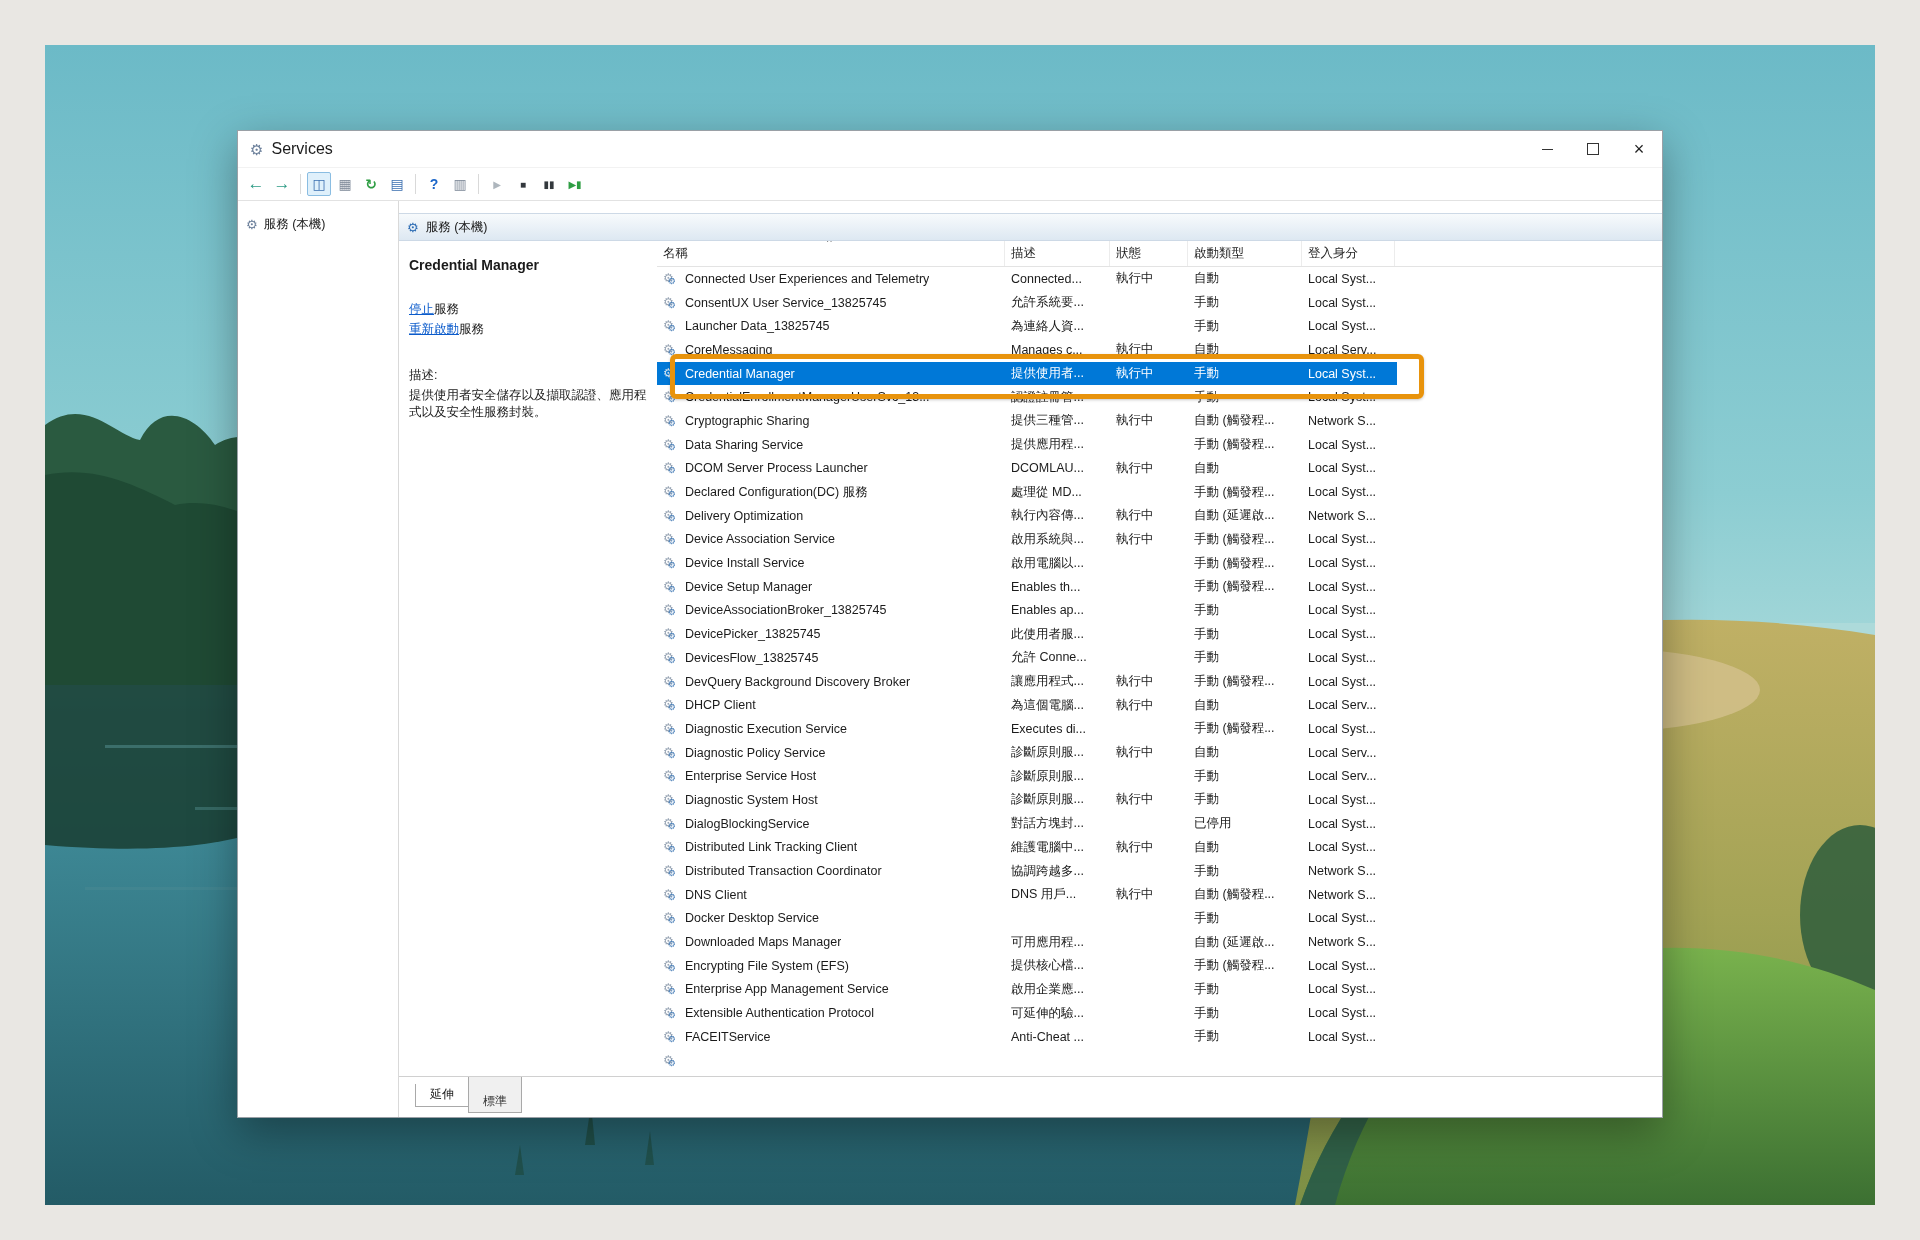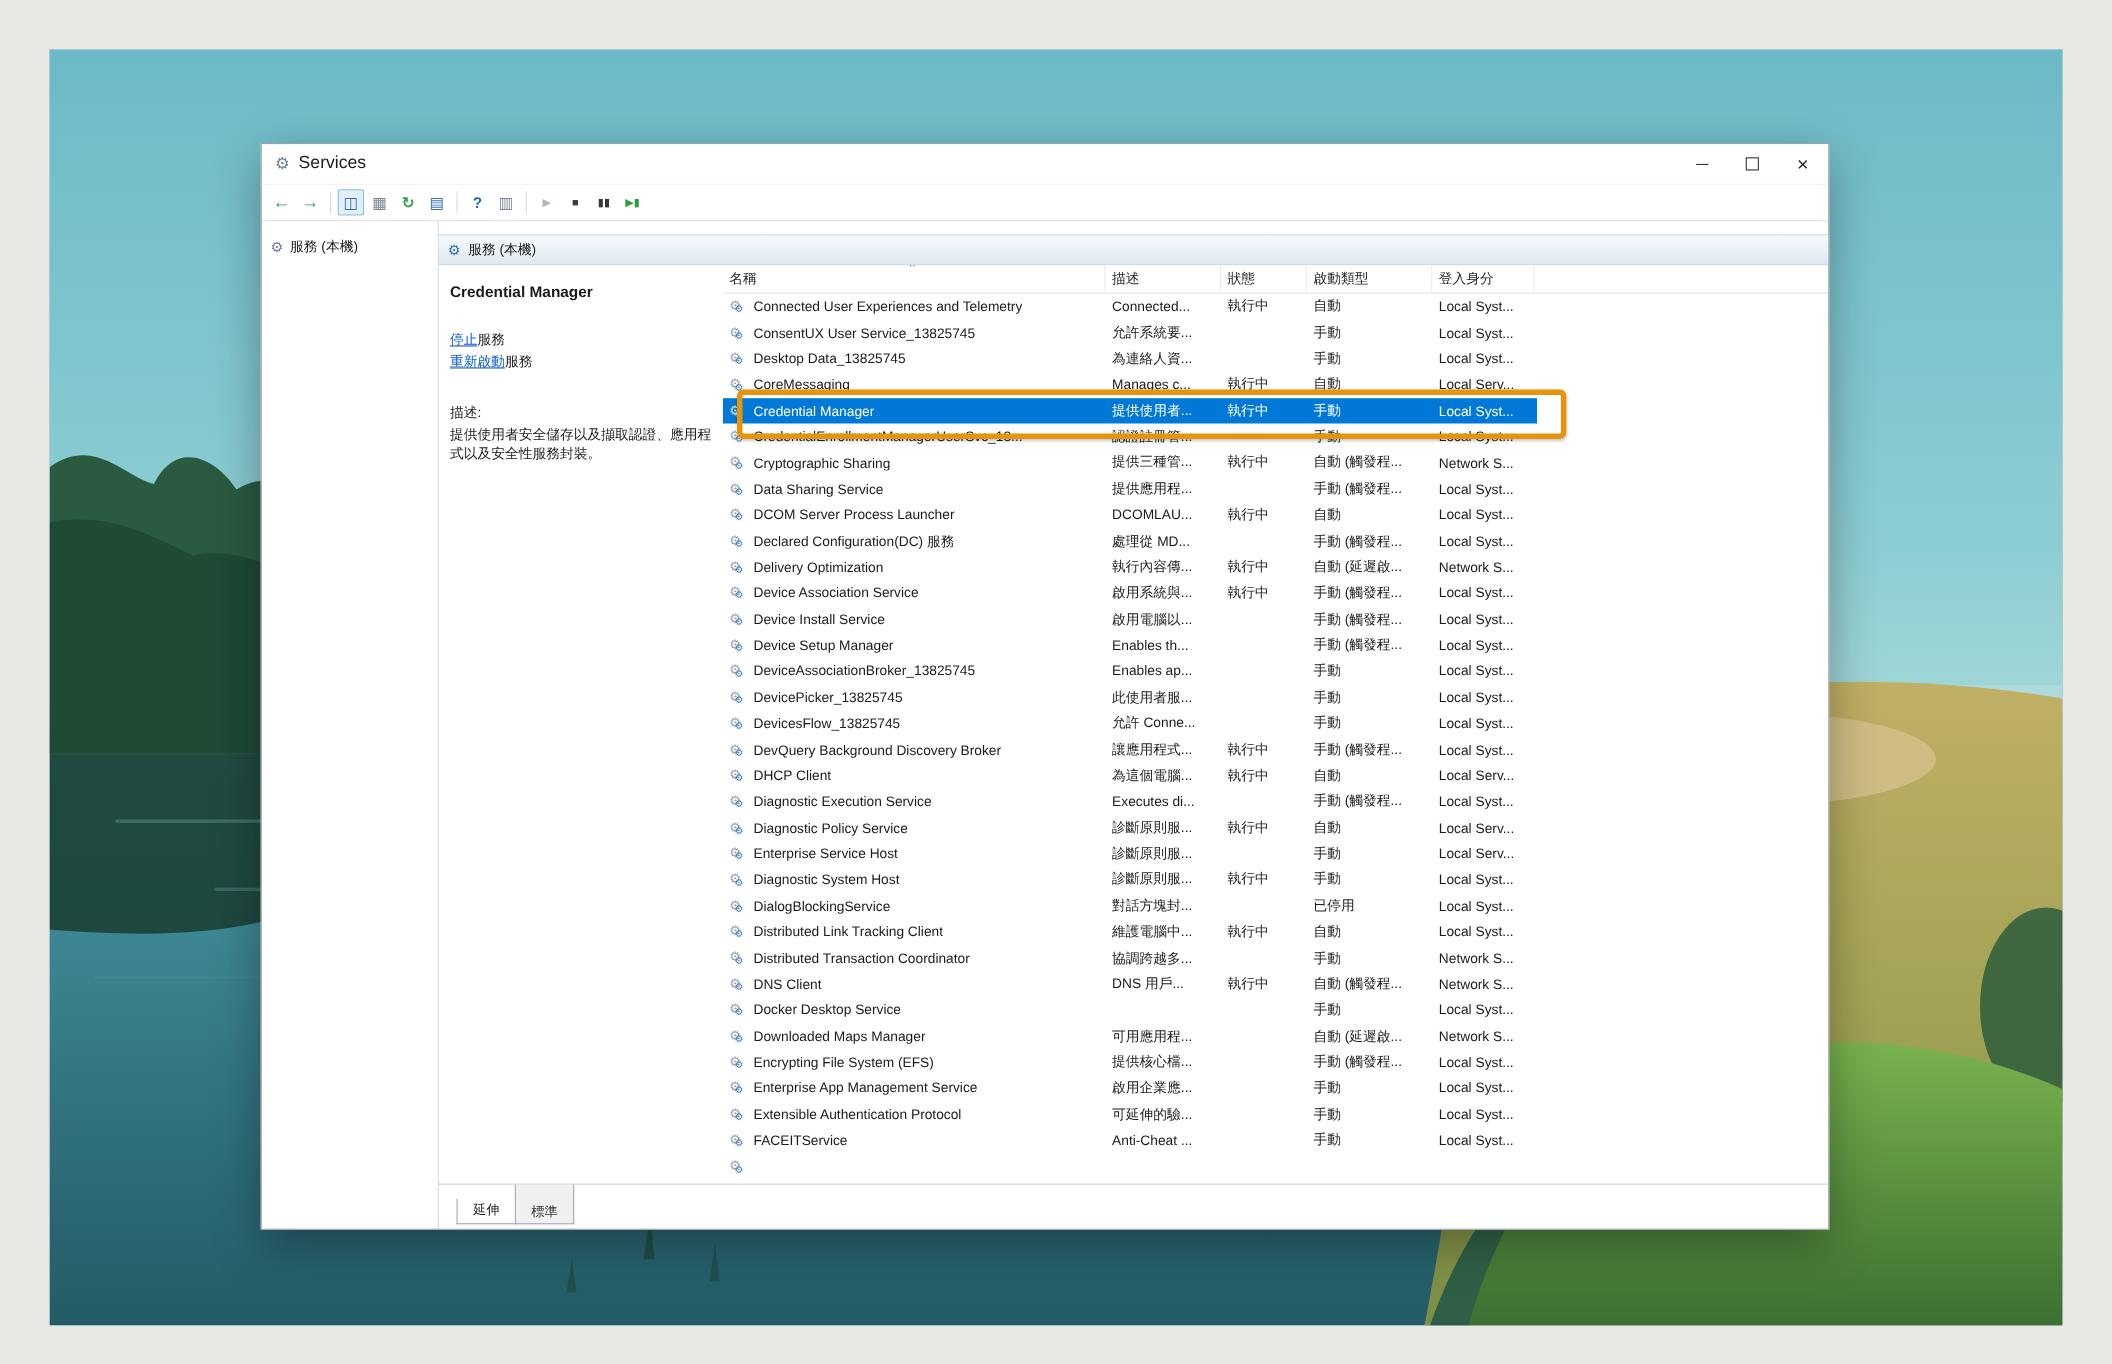--- a/index.html
+++ b/index.html
@@ -93,21 +93,21 @@
   .row.selected{background:linear-gradient(to right,#0078d7 0,#0078d7 740px,transparent 740px);color:#fff;}
   .row.selected .g1{color:#d6e4f0;}
   .row.selected .g2{color:#bcd6ee;}
 
   .annotation-box{
     position:absolute;left:13px;top:113px;width:754px;height:45px;box-sizing:border-box;
     border:5px solid #e8930c;border-radius:6px;pointer-events:none;
     box-shadow:0 1px 3px rgba(0,0,0,.22);
   }
 
-  .tab-bar{flex:0 0 22px;margin-bottom:4px;border-top:1px solid #d0d0d0;display:flex;padding-left:16px;font-size:12px;align-items:flex-end;}
+  .tab-bar{flex:0 0 22px;margin-bottom:4px;border-top:1px solid #d0d0d0;display:flex;padding-left:16px;font-size:12px;align-items:center;}
   .tab{padding:2px 14px 3px;border:1px solid #a9a9a9;border-top:none;background:#fff;position:relative;color:#1b1b1b;}
   .tab.active{z-index:2;}
   .tab.inactive{background:#f0f0f0;margin-left:-1px;padding-top:16px;padding-bottom:2px;color:#333;}
 </style>
 </head>
 <body>
 
 <div class="desktop">
   <svg viewBox="0 0 1830 1160" preserveAspectRatio="none">
     <defs>
@@ -256,21 +256,21 @@
                   <div class="cell c-status"></div>
                   <div class="cell c-startup">手動</div>
                   <div class="cell c-logon">Local Syst...</div>
                 </div>
                 <div class="row">
                   <div class="cell name-cell">
                     <span class="gear-icon">
                       <span class="g1">⚙</span>
                       <span class="g2">⚙</span>
                     </span>
-                    <span class="ntext">Desktop Data_13825745</span>
+                    <span class="ntext">Launcher Data_13825745</span>
                   </div>
                   <div class="cell c-desc">為連絡人資...</div>
                   <div class="cell c-status"></div>
                   <div class="cell c-startup">手動</div>
                   <div class="cell c-logon">Local Syst...</div>
                 </div>
                 <div class="row">
                   <div class="cell name-cell">
                     <span class="gear-icon">
                       <span class="g1">⚙</span>

